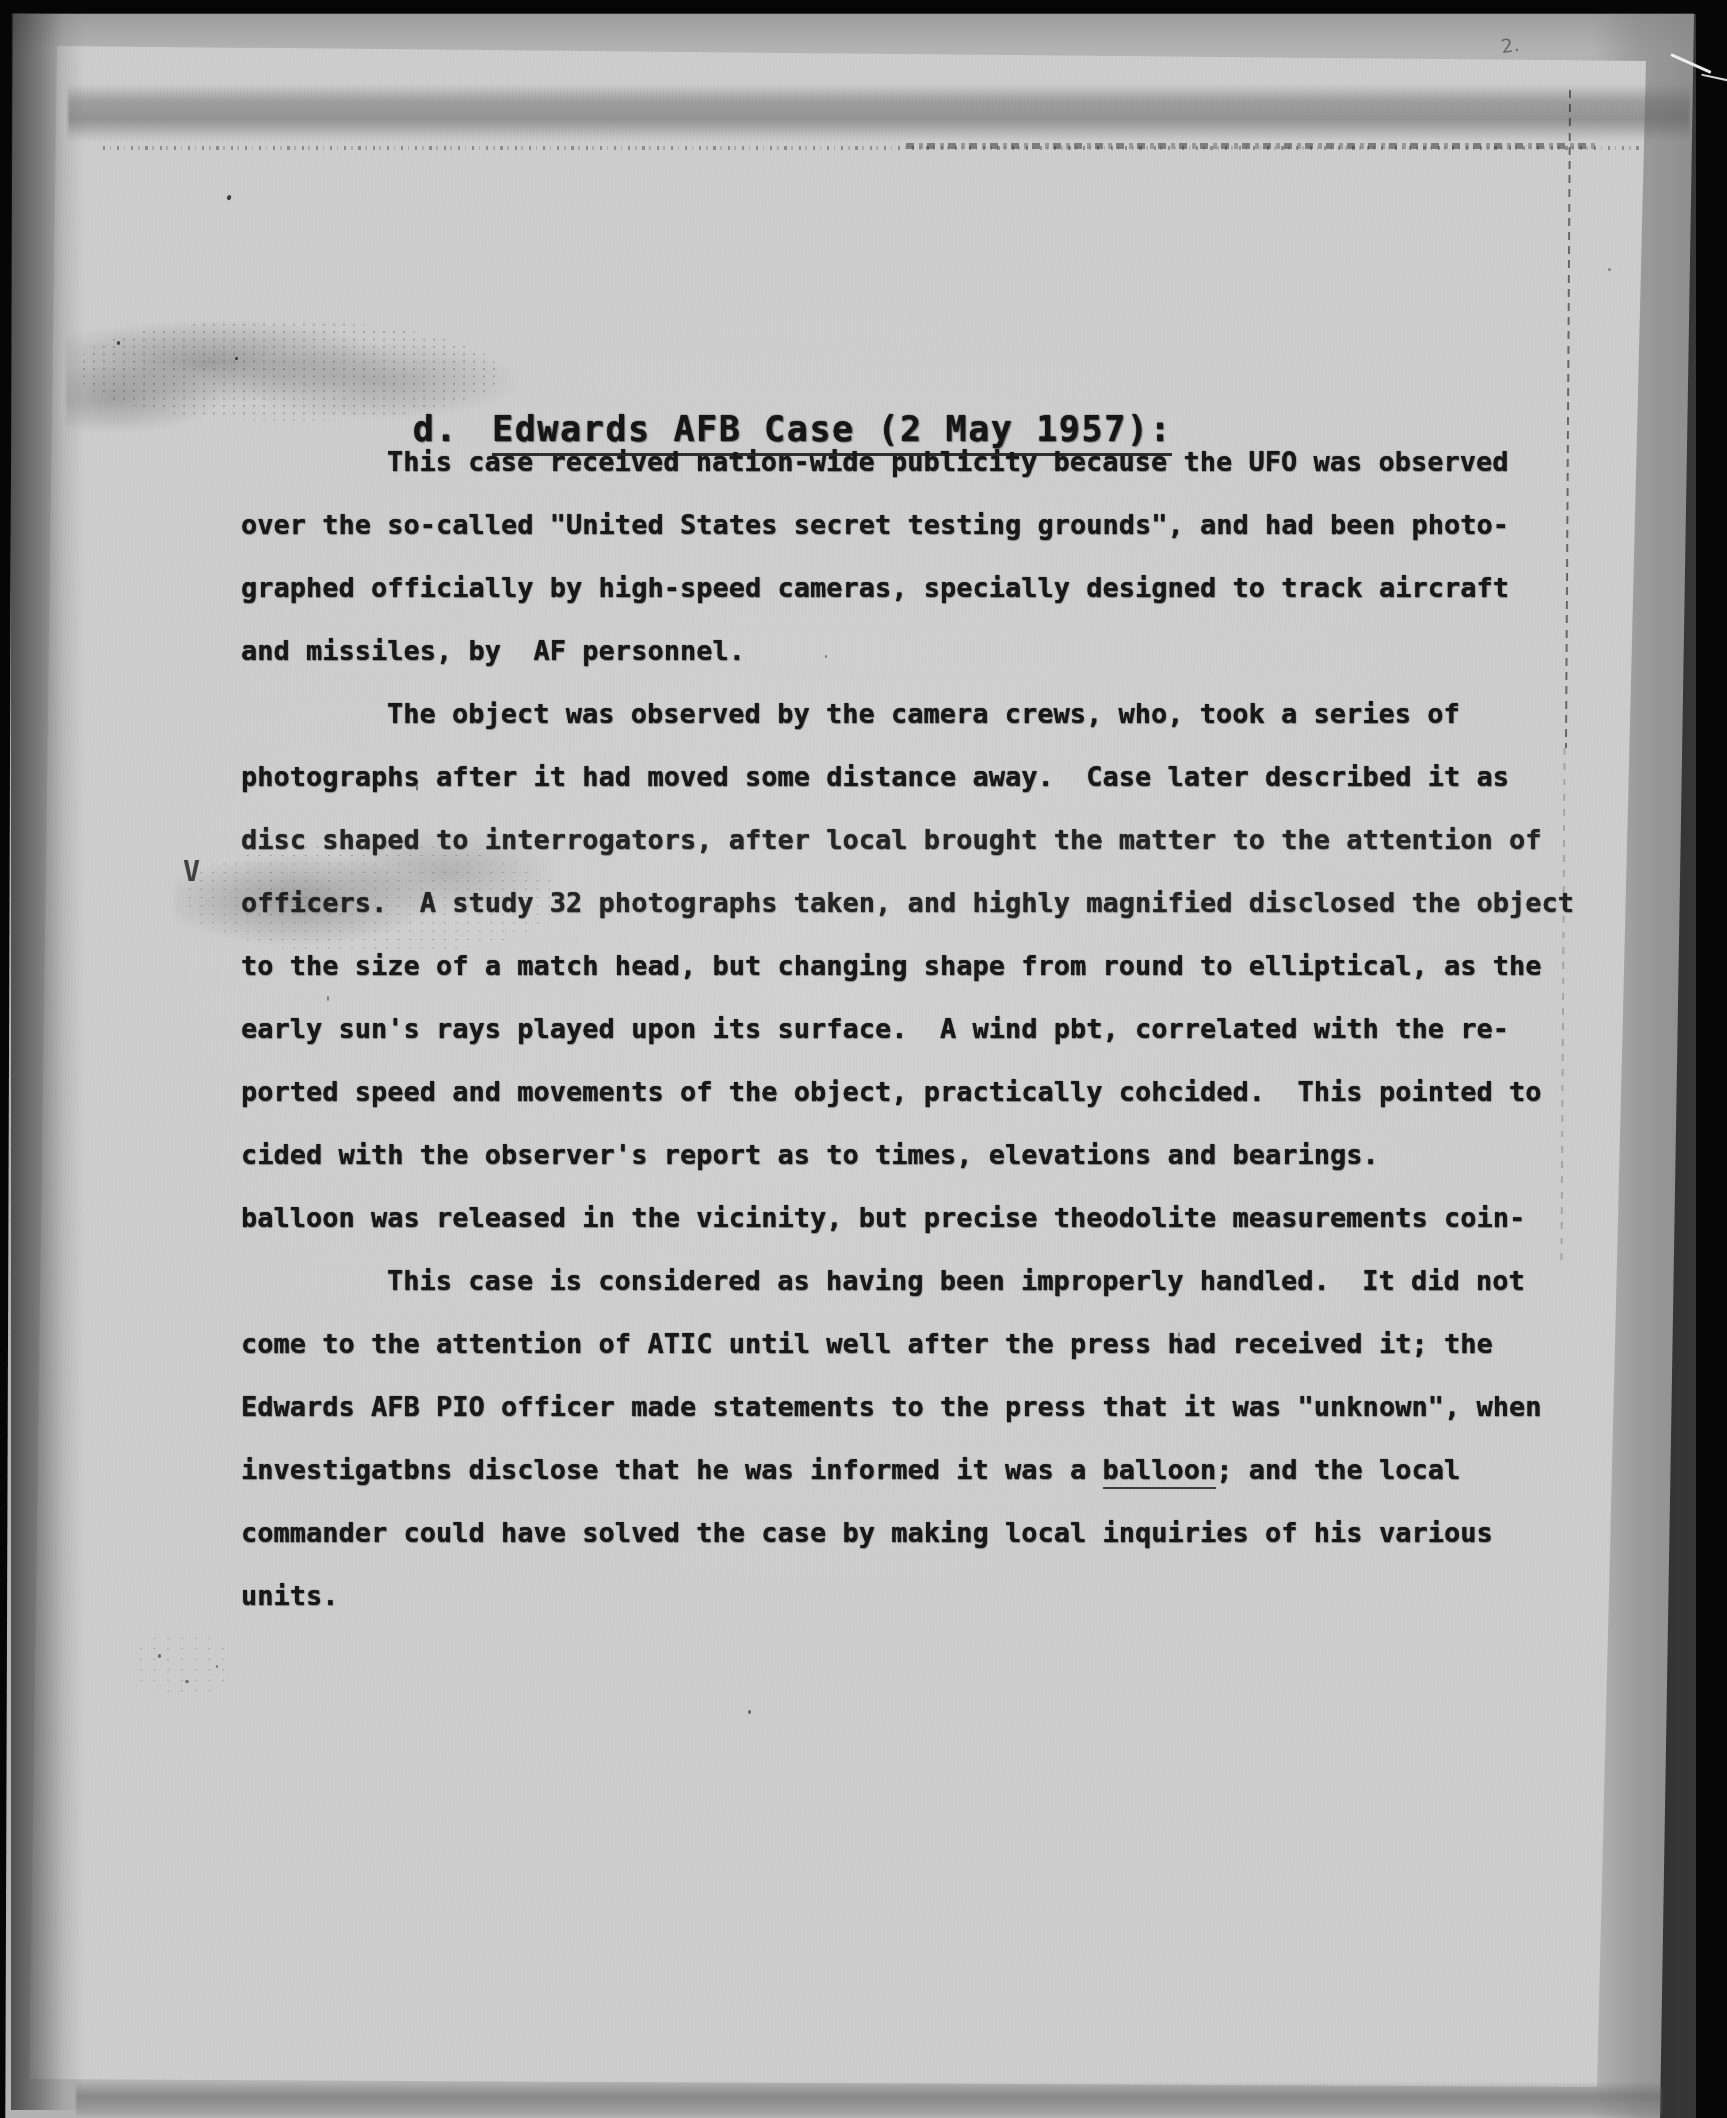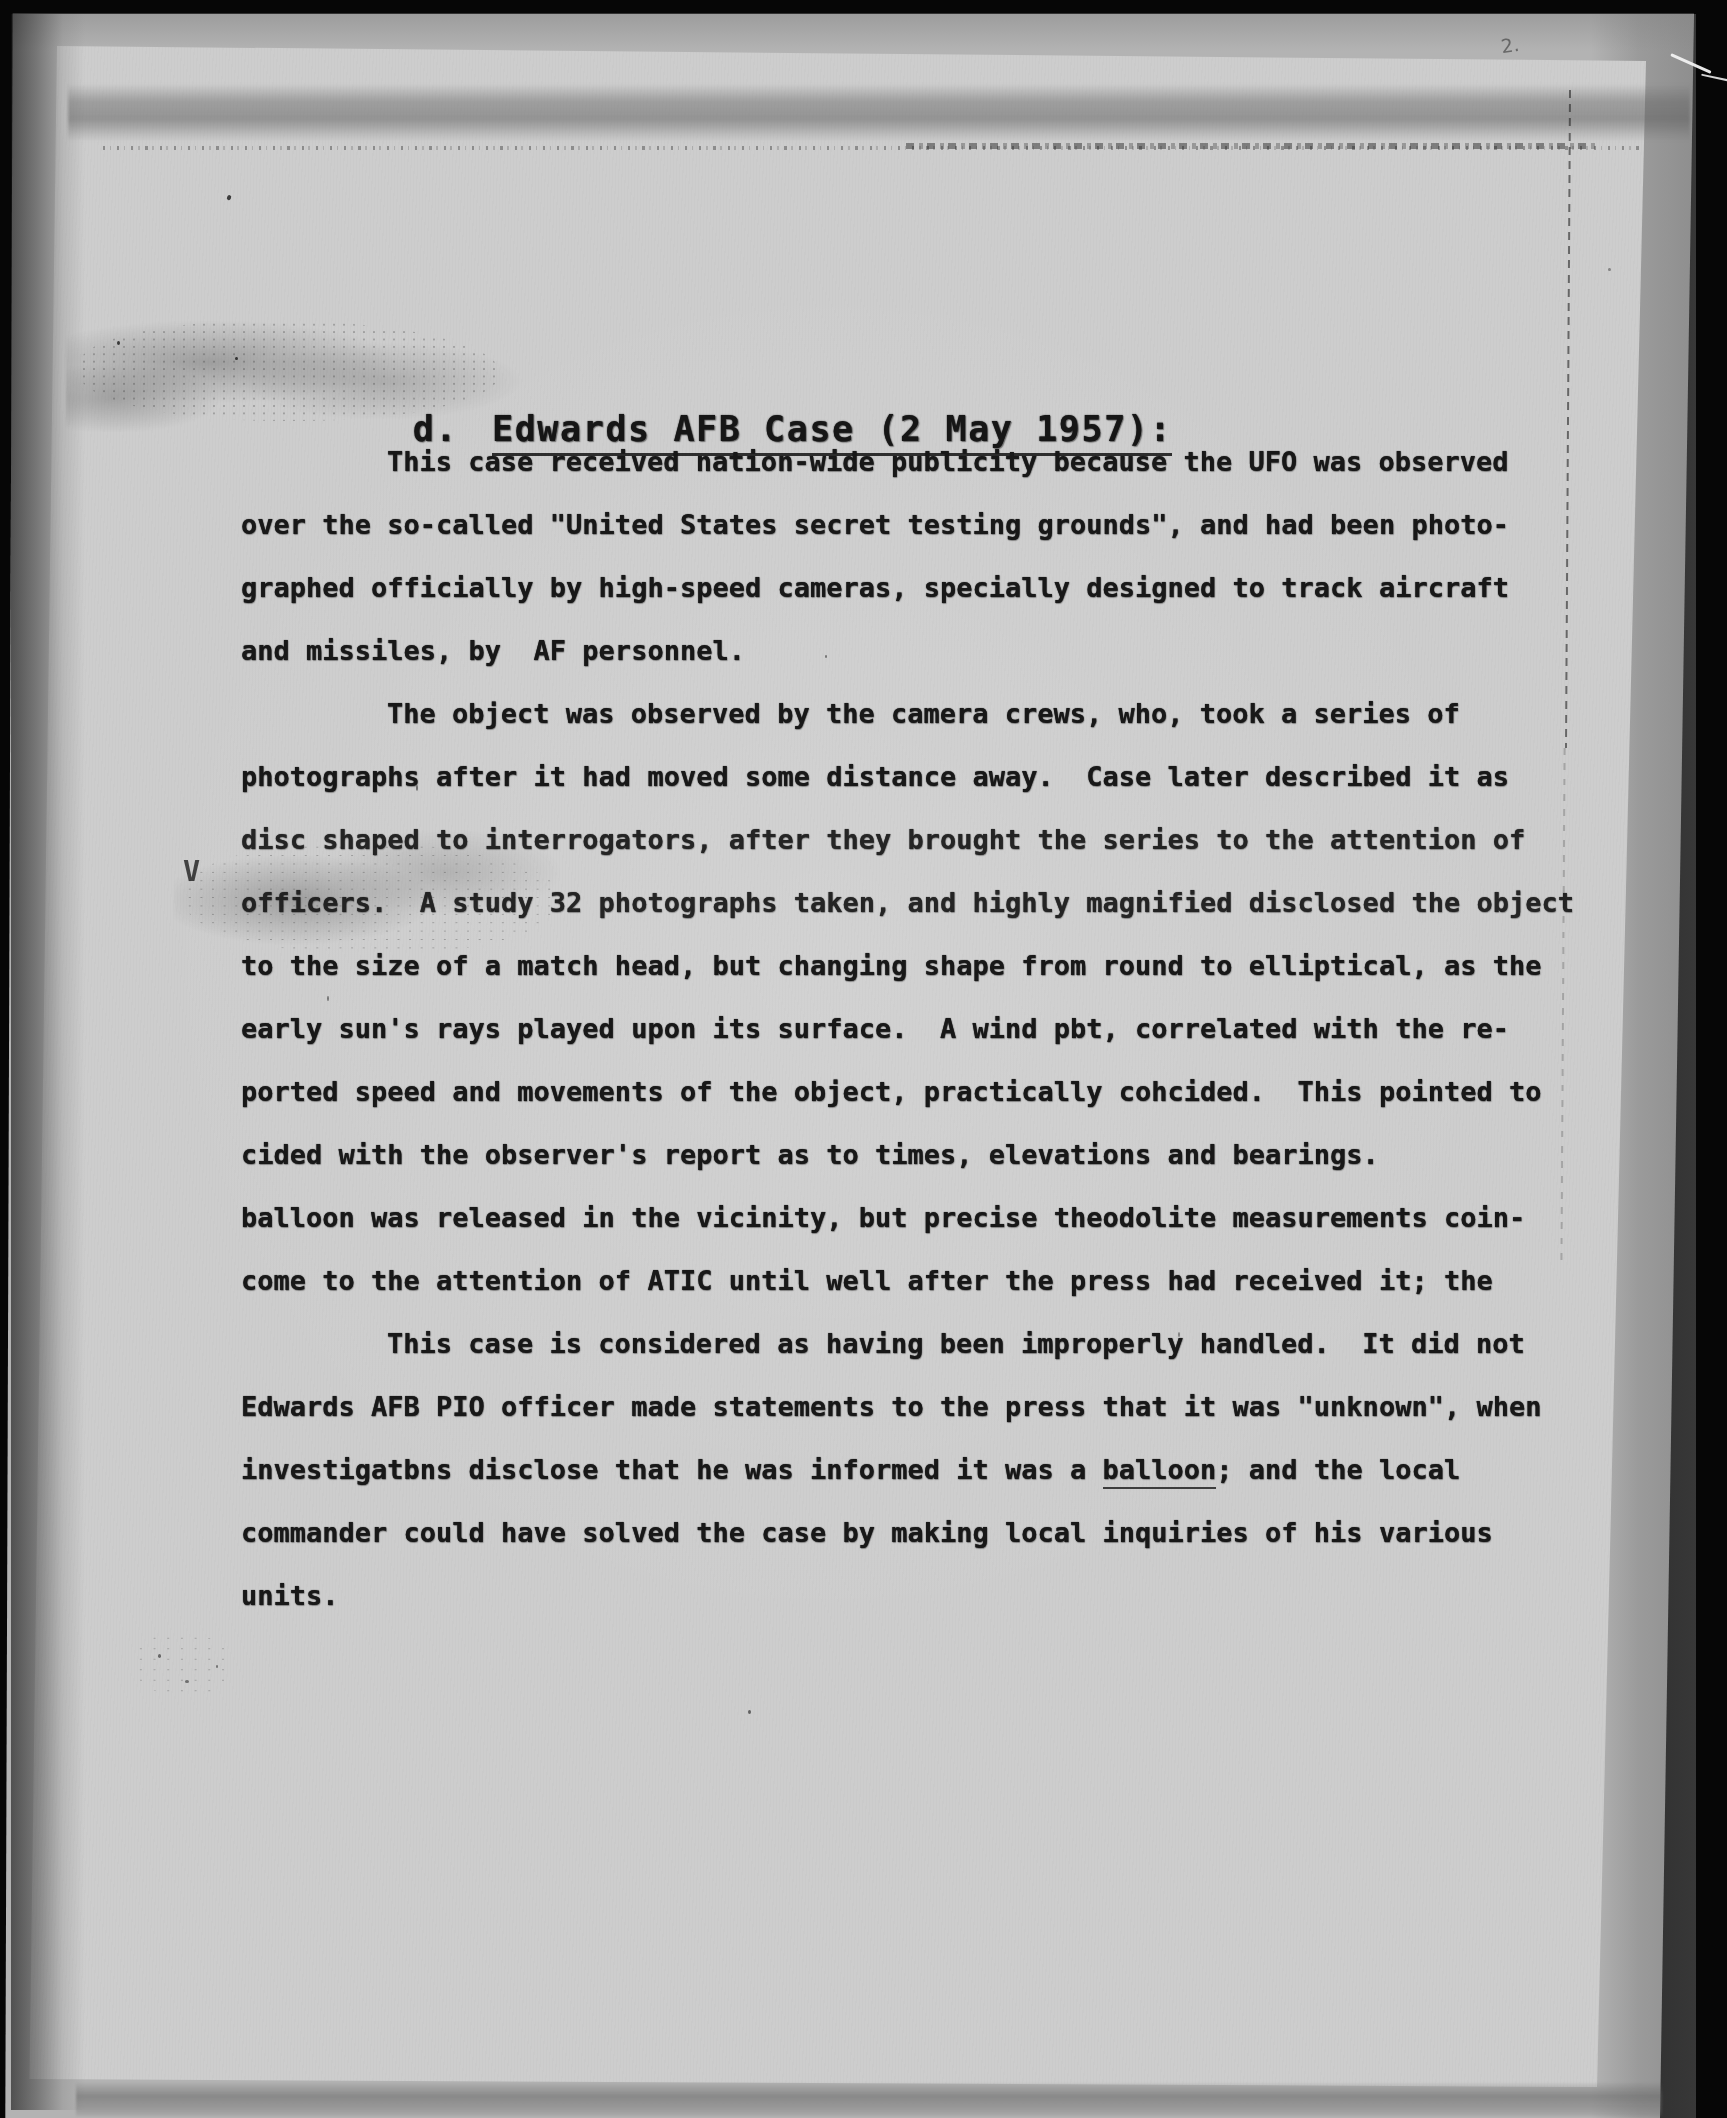--- a/index.html
+++ b/index.html
@@ -121,29 +121,29 @@
 
   <div class="stray-v">V</div>
 
   <div class="doc">
       <div class="tl ind"><span>This case received nation-wide publicity because the UFO was observed</span></div>
       <div class="tl"><span>over the so-called "United States secret testing grounds", and had been photo-</span></div>
       <div class="tl"><span>graphed officially by high-speed cameras, specially designed to track aircraft</span></div>
       <div class="tl"><span>and missiles, by  AF personnel.</span></div>
       <div class="tl ind"><span>The object was observed by the camera crews, who, took a series of</span></div>
       <div class="tl"><span>photographs after it had moved some distance away.  Case later described it as</span></div>
-      <div class="tl smg"><span>disc shaped to interrogators, after they brought the series to the attention of</span></div>
+      <div class="tl smg"><span>disc shaped to interrogators, after local brought the matter to the attention of</span></div>
       <div class="tl smg"><span>officers.  A study 32 photographs taken, and highly magnified disclosed the object</span></div>
       <div class="tl"><span>to the size of a match head, but changing shape from round to elliptical, as the</span></div>
       <div class="tl"><span>early sun's rays played upon its surface.  A wind pbt, correlated with the re-</span></div>
       <div class="tl"><span>ported speed and movements of the object, practically cohcided.  This pointed to</span></div>
       <div class="tl"><span>cided with the observer's report as to times, elevations and bearings.</span></div>
       <div class="tl"><span>balloon was released in the vicinity, but precise theodolite measurements coin-</span></div>
+      <div class="tl ind"><span>This case is considered as having been improperly handled.  It did not</span></div>
       <div class="tl"><span>come to the attention of ATIC until well after the press had received it; the</span></div>
-      <div class="tl ind"><span>This case is considered as having been improperly handled.  It did not</span></div>
       <div class="tl"><span>Edwards AFB PIO officer made statements to the press that it was "unknown", when</span></div>
       <div class="tl"><span>investigatbns disclose that he was informed it was a </span><span class="u">balloon</span><span>; and the local</span></div>
       <div class="tl"><span>commander could have solved the case by making local inquiries of his various</span></div>
       <div class="tl"><span>units.</span></div>
     </div>
 
   <div class="speck" style="left:227px;top:195px;width:3.7px;height:5.3px;transform:rotate(25deg);"></div>
   <div class="speck" style="left:117px;top:341px;width:3.2px;height:4.2px;"></div>
   <div class="speck" style="left:235px;top:357px;width:2.6px;height:3.2px;"></div>
   <div class="speck" style="left:825px;top:655px;width:2.1px;height:2.6px;opacity:.6;"></div>

